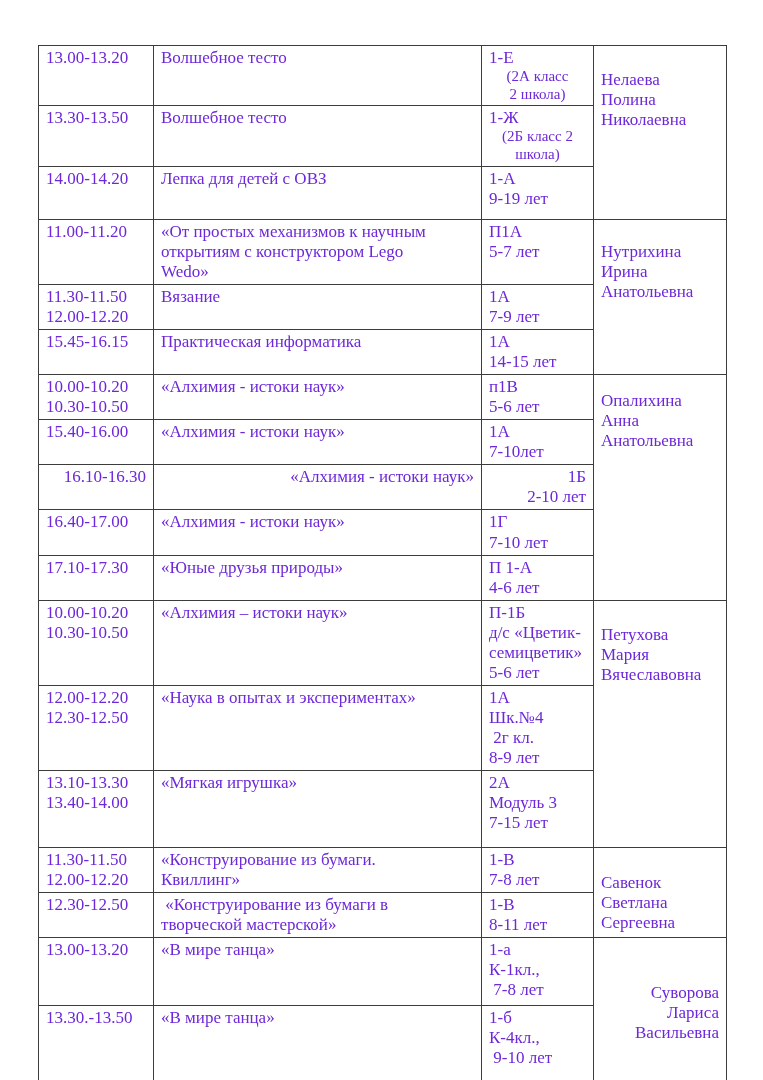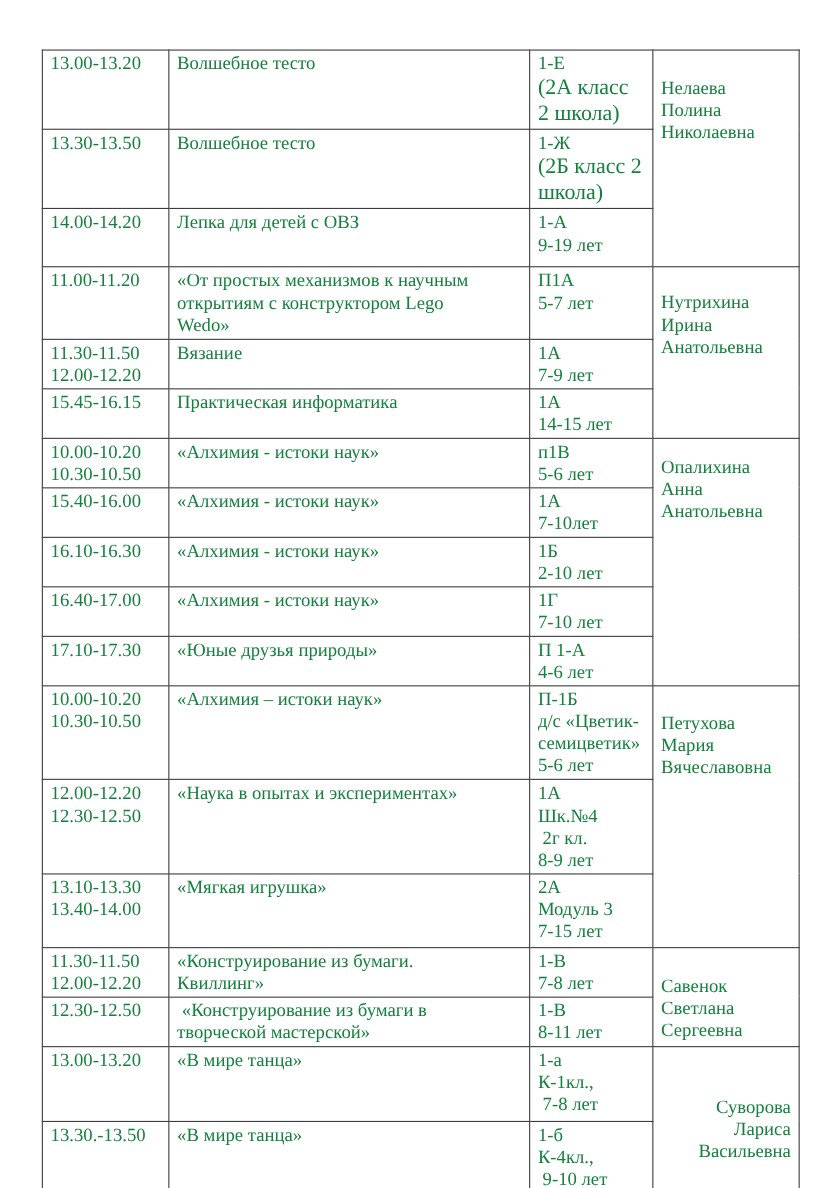--- a/index.html
+++ b/index.html
@@ -7,21 +7,21 @@
     padding: 0;
     background: #ffffff;
   }
   .page {
     position: relative;
     width: 763px;
     height: 1080px;
     background: #ffffff;
     overflow: hidden;
     font-family: "Liberation Serif", "DejaVu Serif", serif;
-    color: #15803d;
+    color: #6d28d9;
   }
   table.schedule {
     position: absolute;
     left: 38px;
     top: 45px;
     width: 688px;
     border-collapse: collapse;
     table-layout: fixed;
   }
   table.schedule td {
@@ -32,23 +32,24 @@
     line-height: 1.18;
     white-space: pre-wrap;
     overflow: hidden;
   }
   col.c-time     { width: 115px; }
   col.c-activity { width: 328px; }
   col.c-group    { width: 112px; }
   col.c-teacher  { width: 133px; }
 
   td.group-cell .grp-note {
-    font-size: 20px;
+    font-size: 15px;
     line-height: 1.18;
     white-space: pre-wrap;
+    text-align: center;
   }
   td.teacher-cell {
     vertical-align: top;
   }
   .pt-a { padding-top: 24px !important; }
   .pt-b { padding-top: 22px !important; margin-left: 48px; }
   .pt-c { padding-top: 16px !important; }
   .pt-d { padding-top: 24px !important; }
   .pt-e { padding-top: 25px !important; }
   .pt-f { padding-top: 45px !important; text-align: right; }
@@ -122,21 +123,21 @@
         <td class="teacher-cell pt-c" rowspan="5">Опалихина
 Анна
 Анатольевна</td>
       </tr>
       <tr style="height:41px;">
         <td class="time-cell">15.40-16.00</td>
         <td class="activity-cell">«Алхимия - истоки наук»</td>
         <td class="group-cell">1А
 7-10лет</td>
       </tr>
-      <tr style="height:40px;">
+      <tr style="height:40px;text-align:right;">
         <td class="time-cell">16.10-16.30</td>
         <td class="activity-cell">«Алхимия - истоки наук»</td>
         <td class="group-cell">1Б
 2-10 лет</td>
       </tr>
       <tr style="height:40px;margin-top:32px;">
         <td class="time-cell">16.40-17.00</td>
         <td class="activity-cell">«Алхимия - истоки наук»</td>
         <td class="group-cell">1Г
 7-10 лет</td>
@@ -162,21 +163,21 @@
       </tr>
       <tr style="height:81px;">
         <td class="time-cell">12.00-12.20
 12.30-12.50</td>
         <td class="activity-cell">«Наука в опытах и экспериментах»</td>
         <td class="group-cell">1А
 Шк.№4
  2г кл.
 8-9 лет</td>
       </tr>
-      <tr style="height:67px;">
+      <tr style="height:77px;">
         <td class="time-cell">13.10-13.30
 13.40-14.00</td>
         <td class="activity-cell">«Мягкая игрушка»</td>
         <td class="group-cell">2А
 Модуль 3
 7-15 лет</td>
       </tr>
 
       <tr style="height:40px;">
         <td class="time-cell">11.30-11.50

